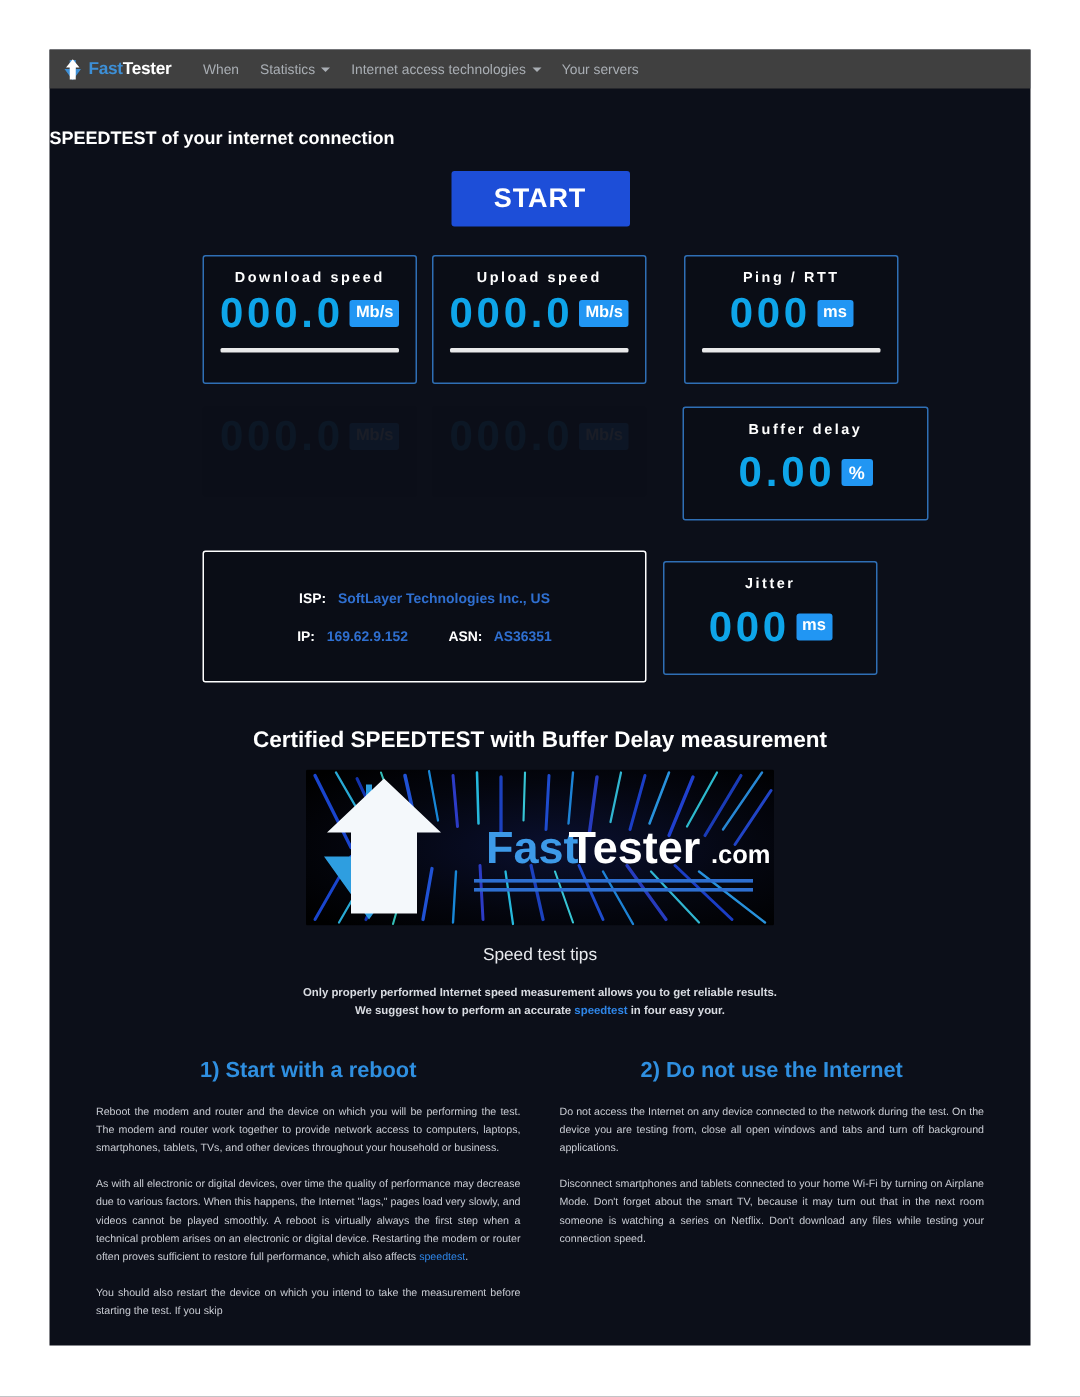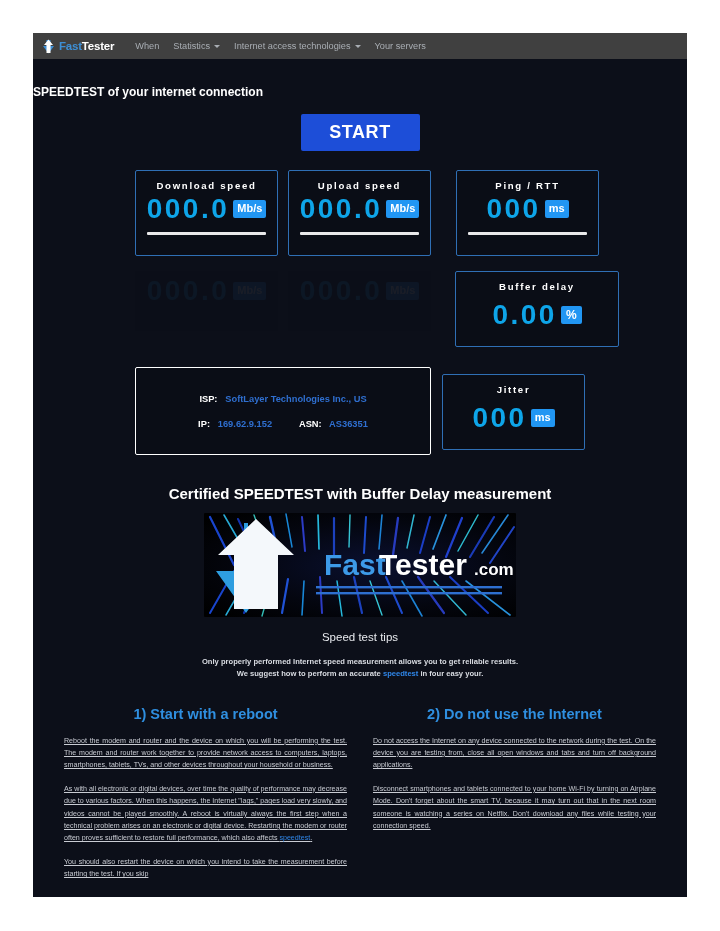--- a/index.html
+++ b/index.html
@@ -226,21 +226,20 @@
     font-weight: bold;
     text-align: center;
     margin: 0 0 13px 0;
   }
   .col p {
     color: #c9ccd3;
     font-size: 7.1px;
     line-height: 1.75;
     text-align: justify;
     margin: 0 0 11px 0;
-    text-decoration: underline;
   }
 </style>
 </head>
 <body>
 
 <div class="page">
 
   <div class="navbar">
     <div class="brand">
       <svg class="brand-icon" viewBox="0 0 26 30">

